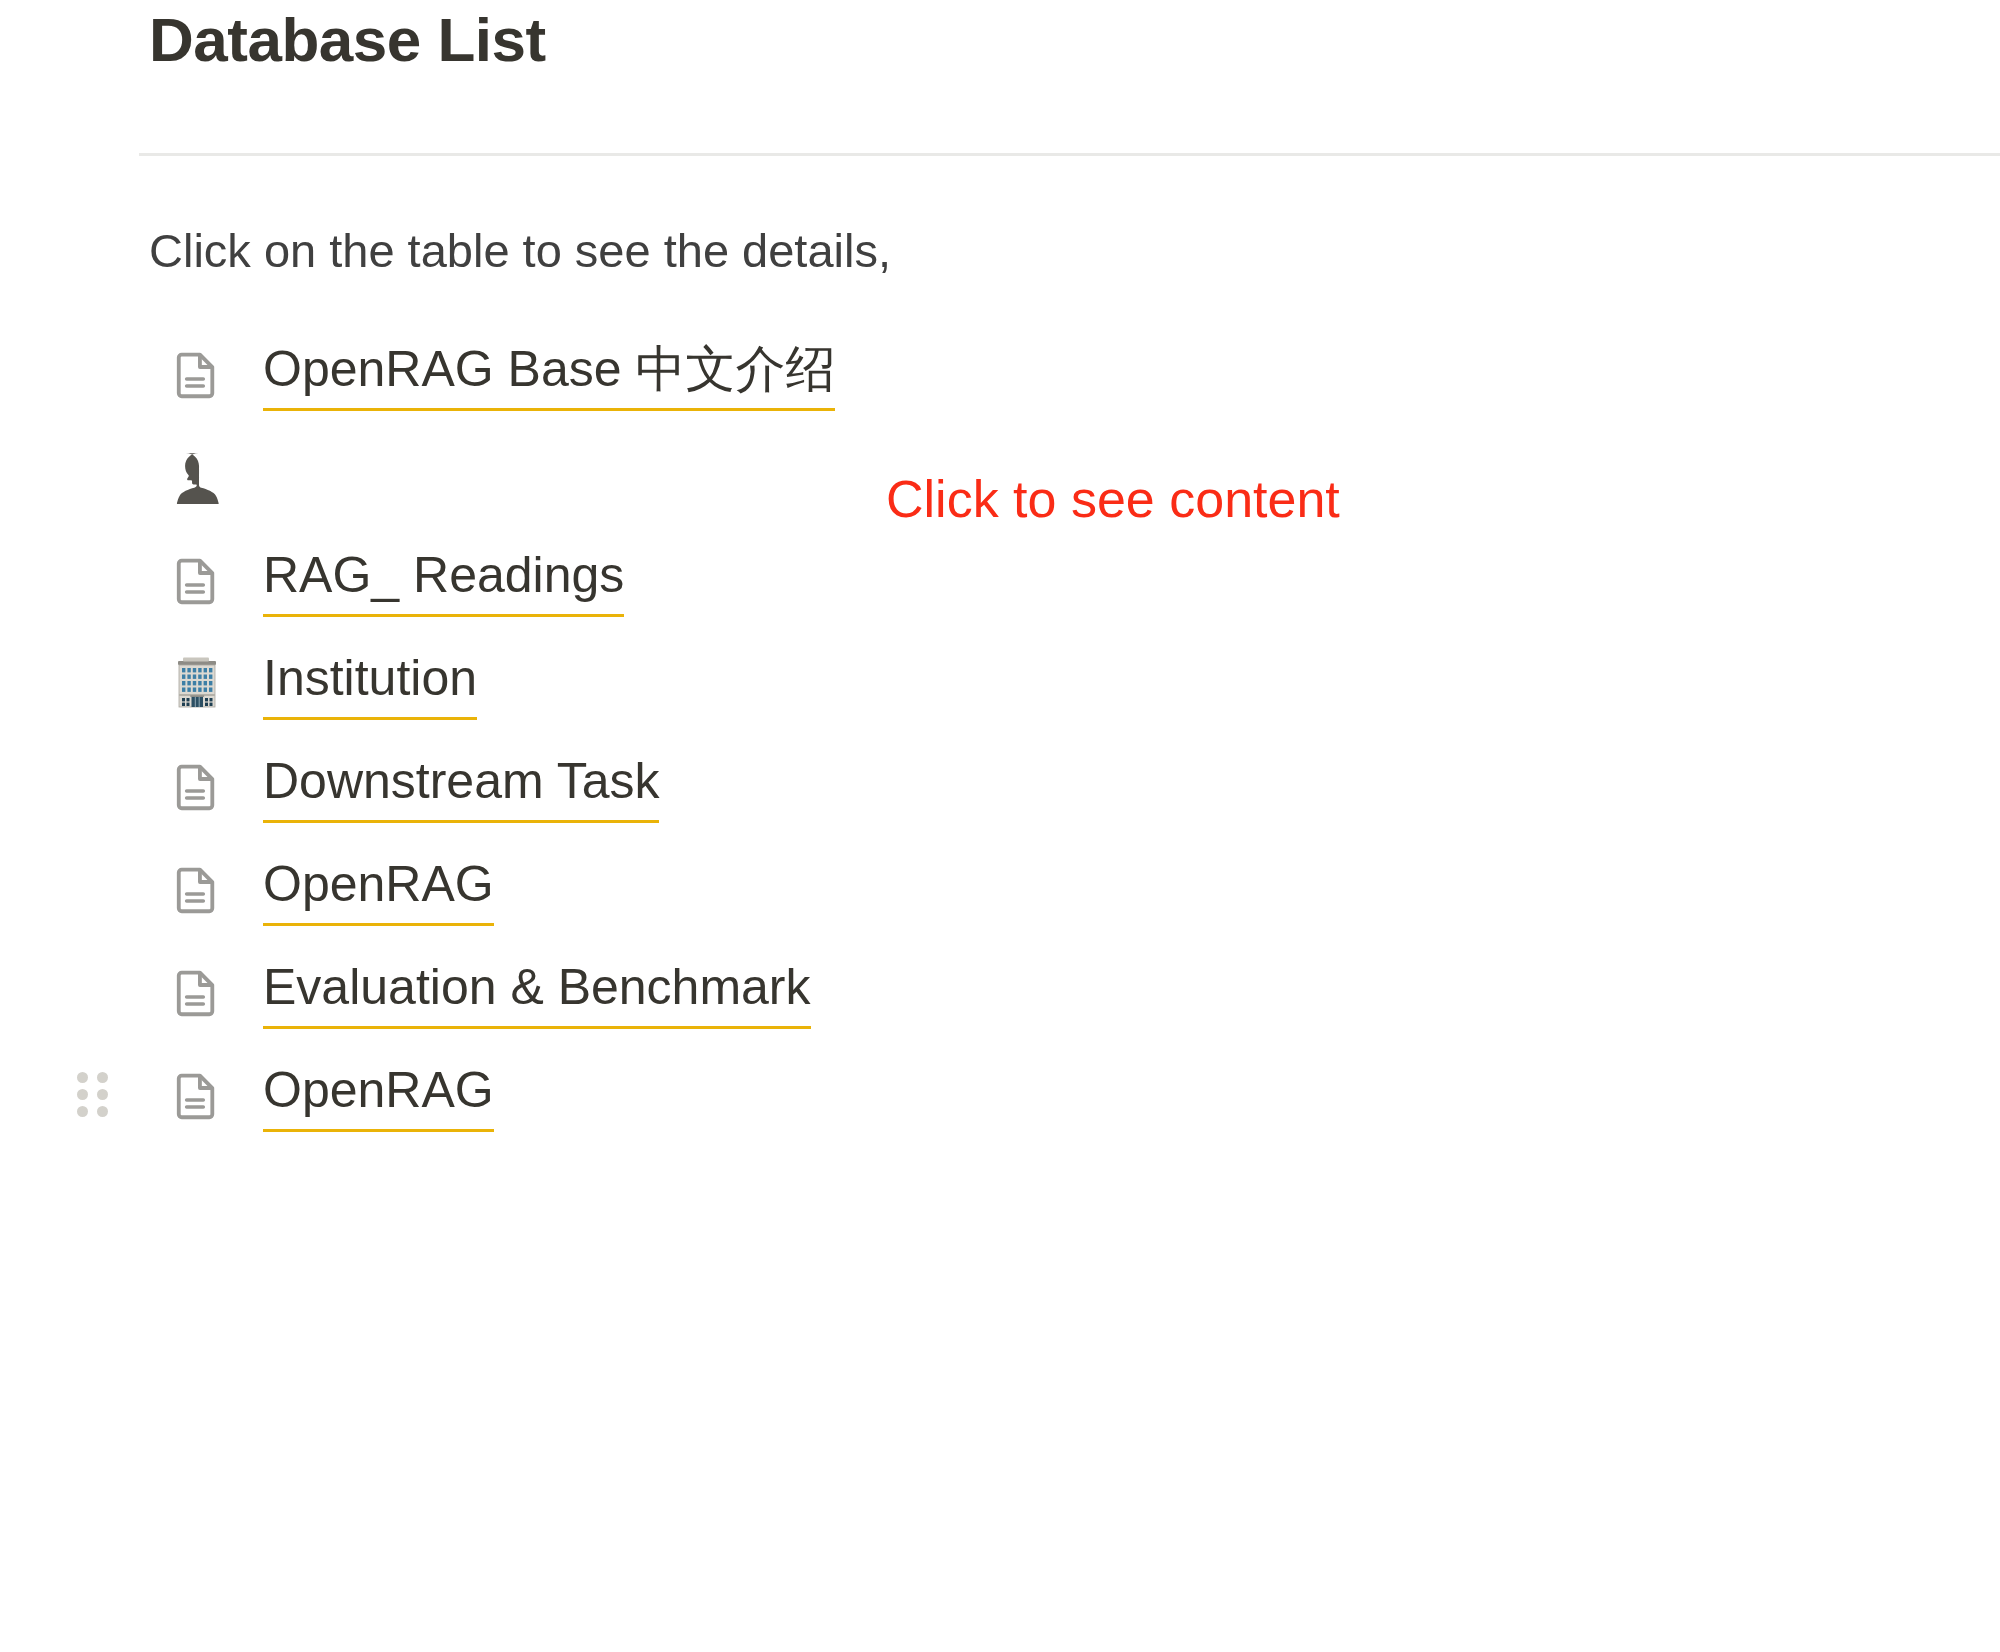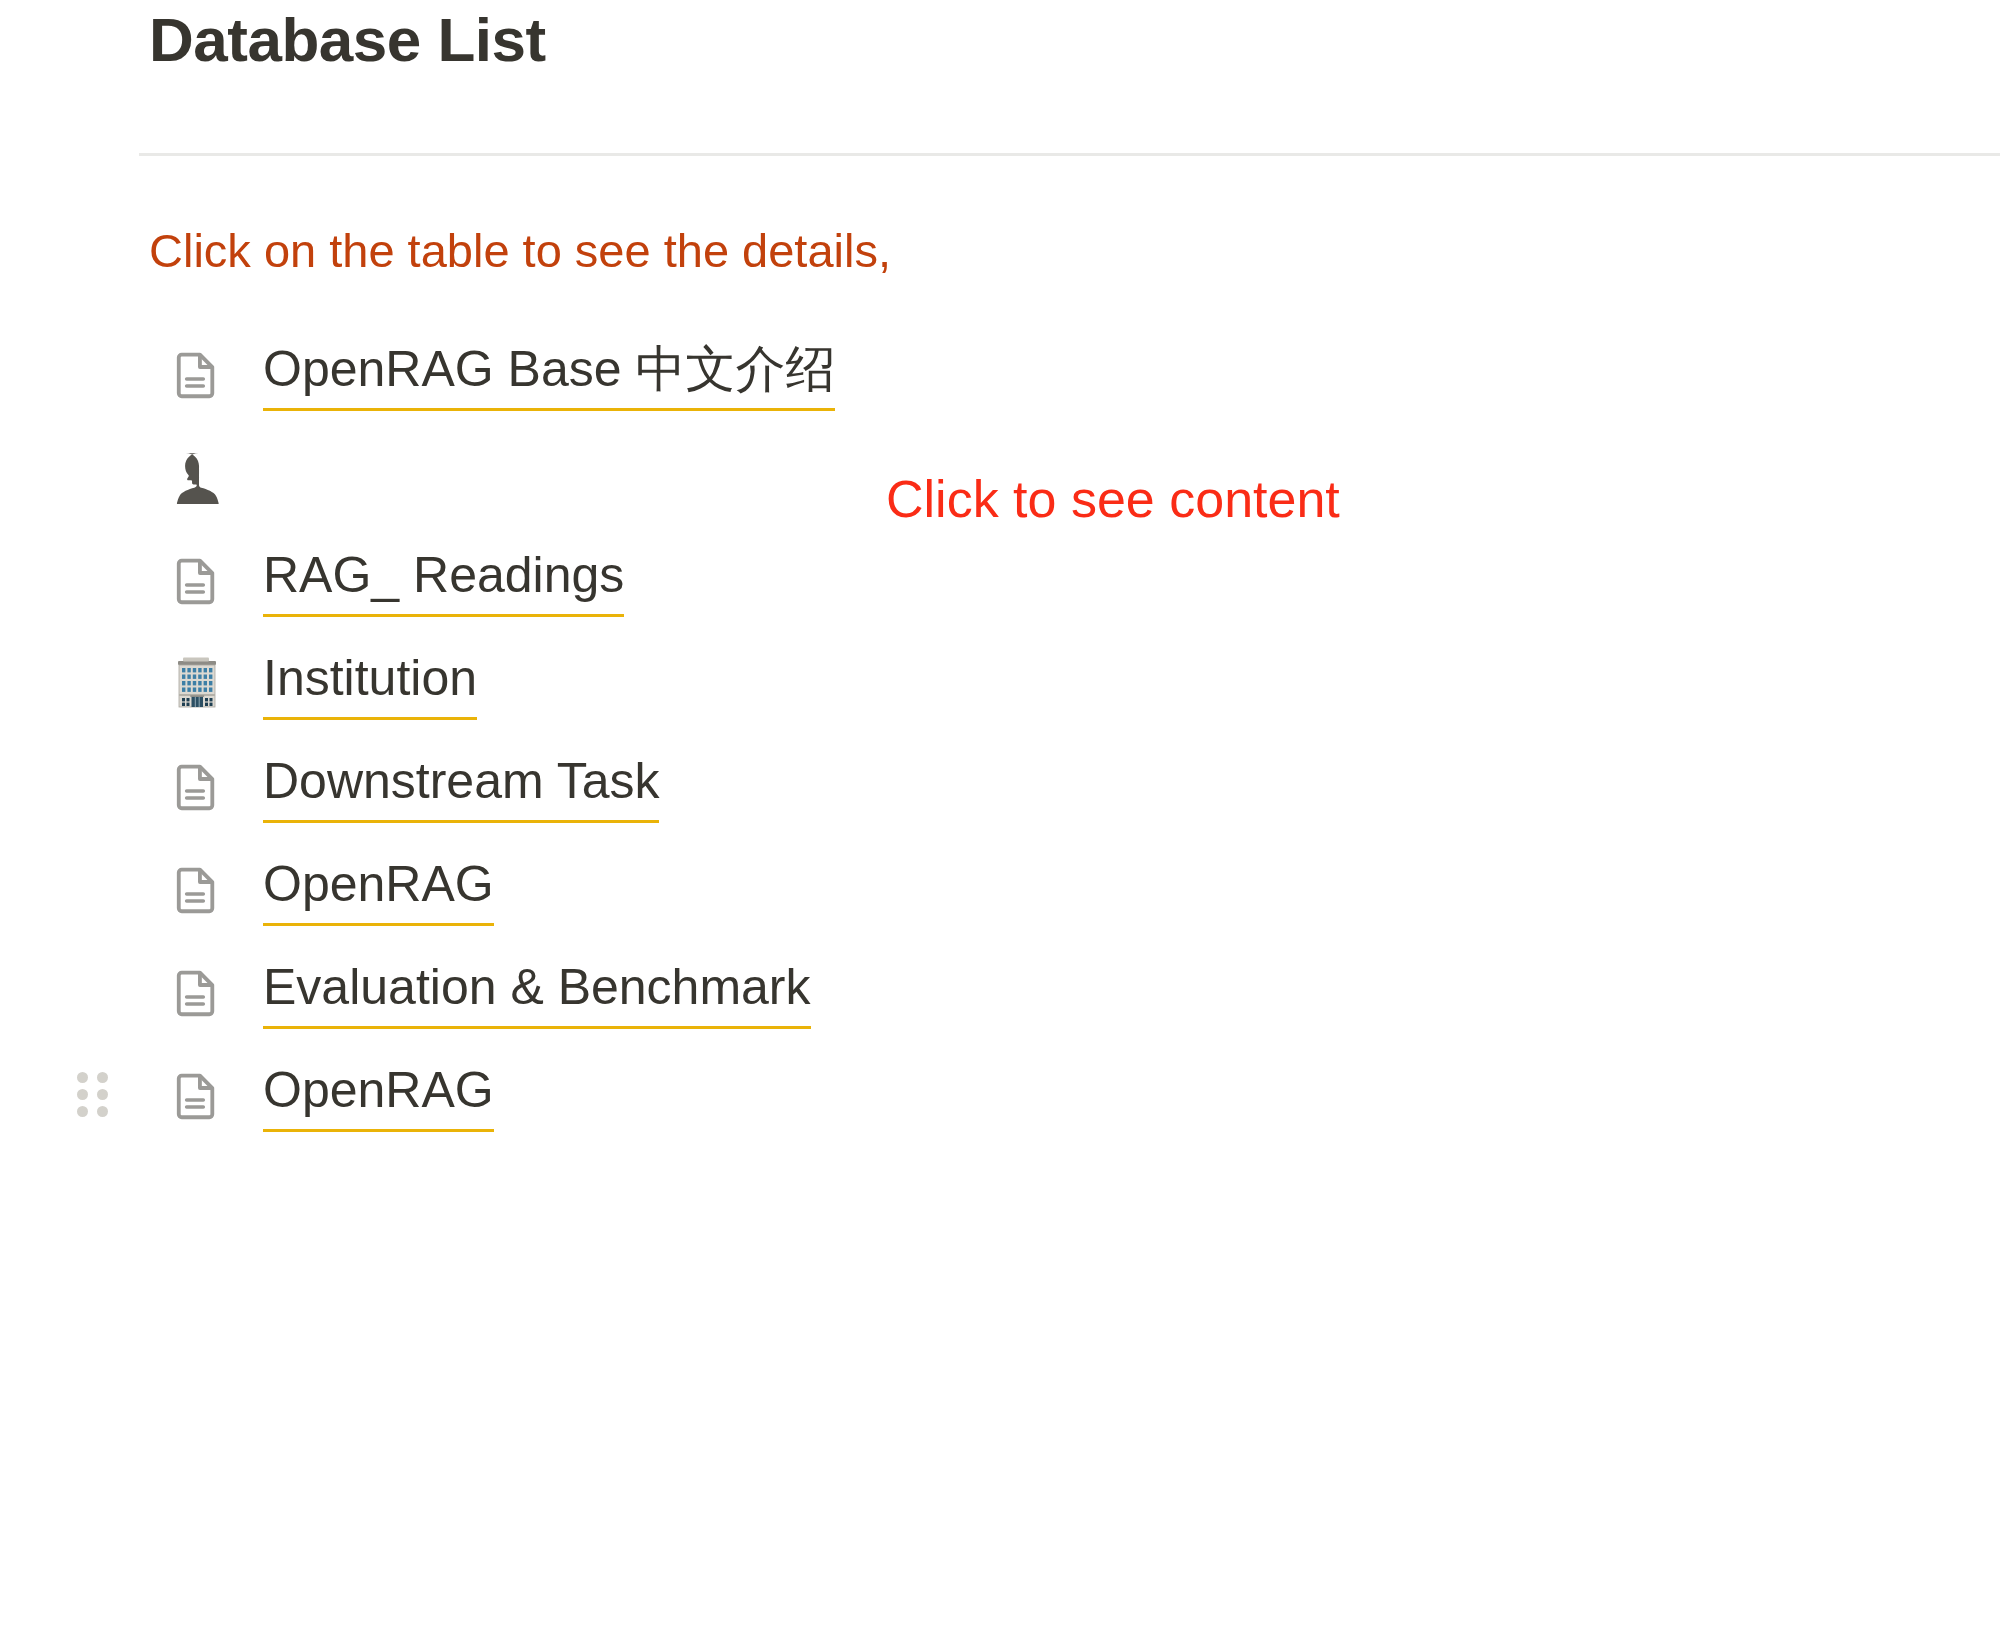--- a/index.html
+++ b/index.html
@@ -46,21 +46,21 @@
     background: #E9E9E7;
   }
 
   
   .intro-text {
     position: absolute;
     left: 108px;
     top: 218px;
     font-size: 47px;
     line-height: 66px;
-    color: #c2410c;
+    color: #404040;
     white-space: nowrap;
   }
 
   
   .db-list {
     position: absolute;
     left: 0px;
     top: 322px;
     width: 2000px;
   }

